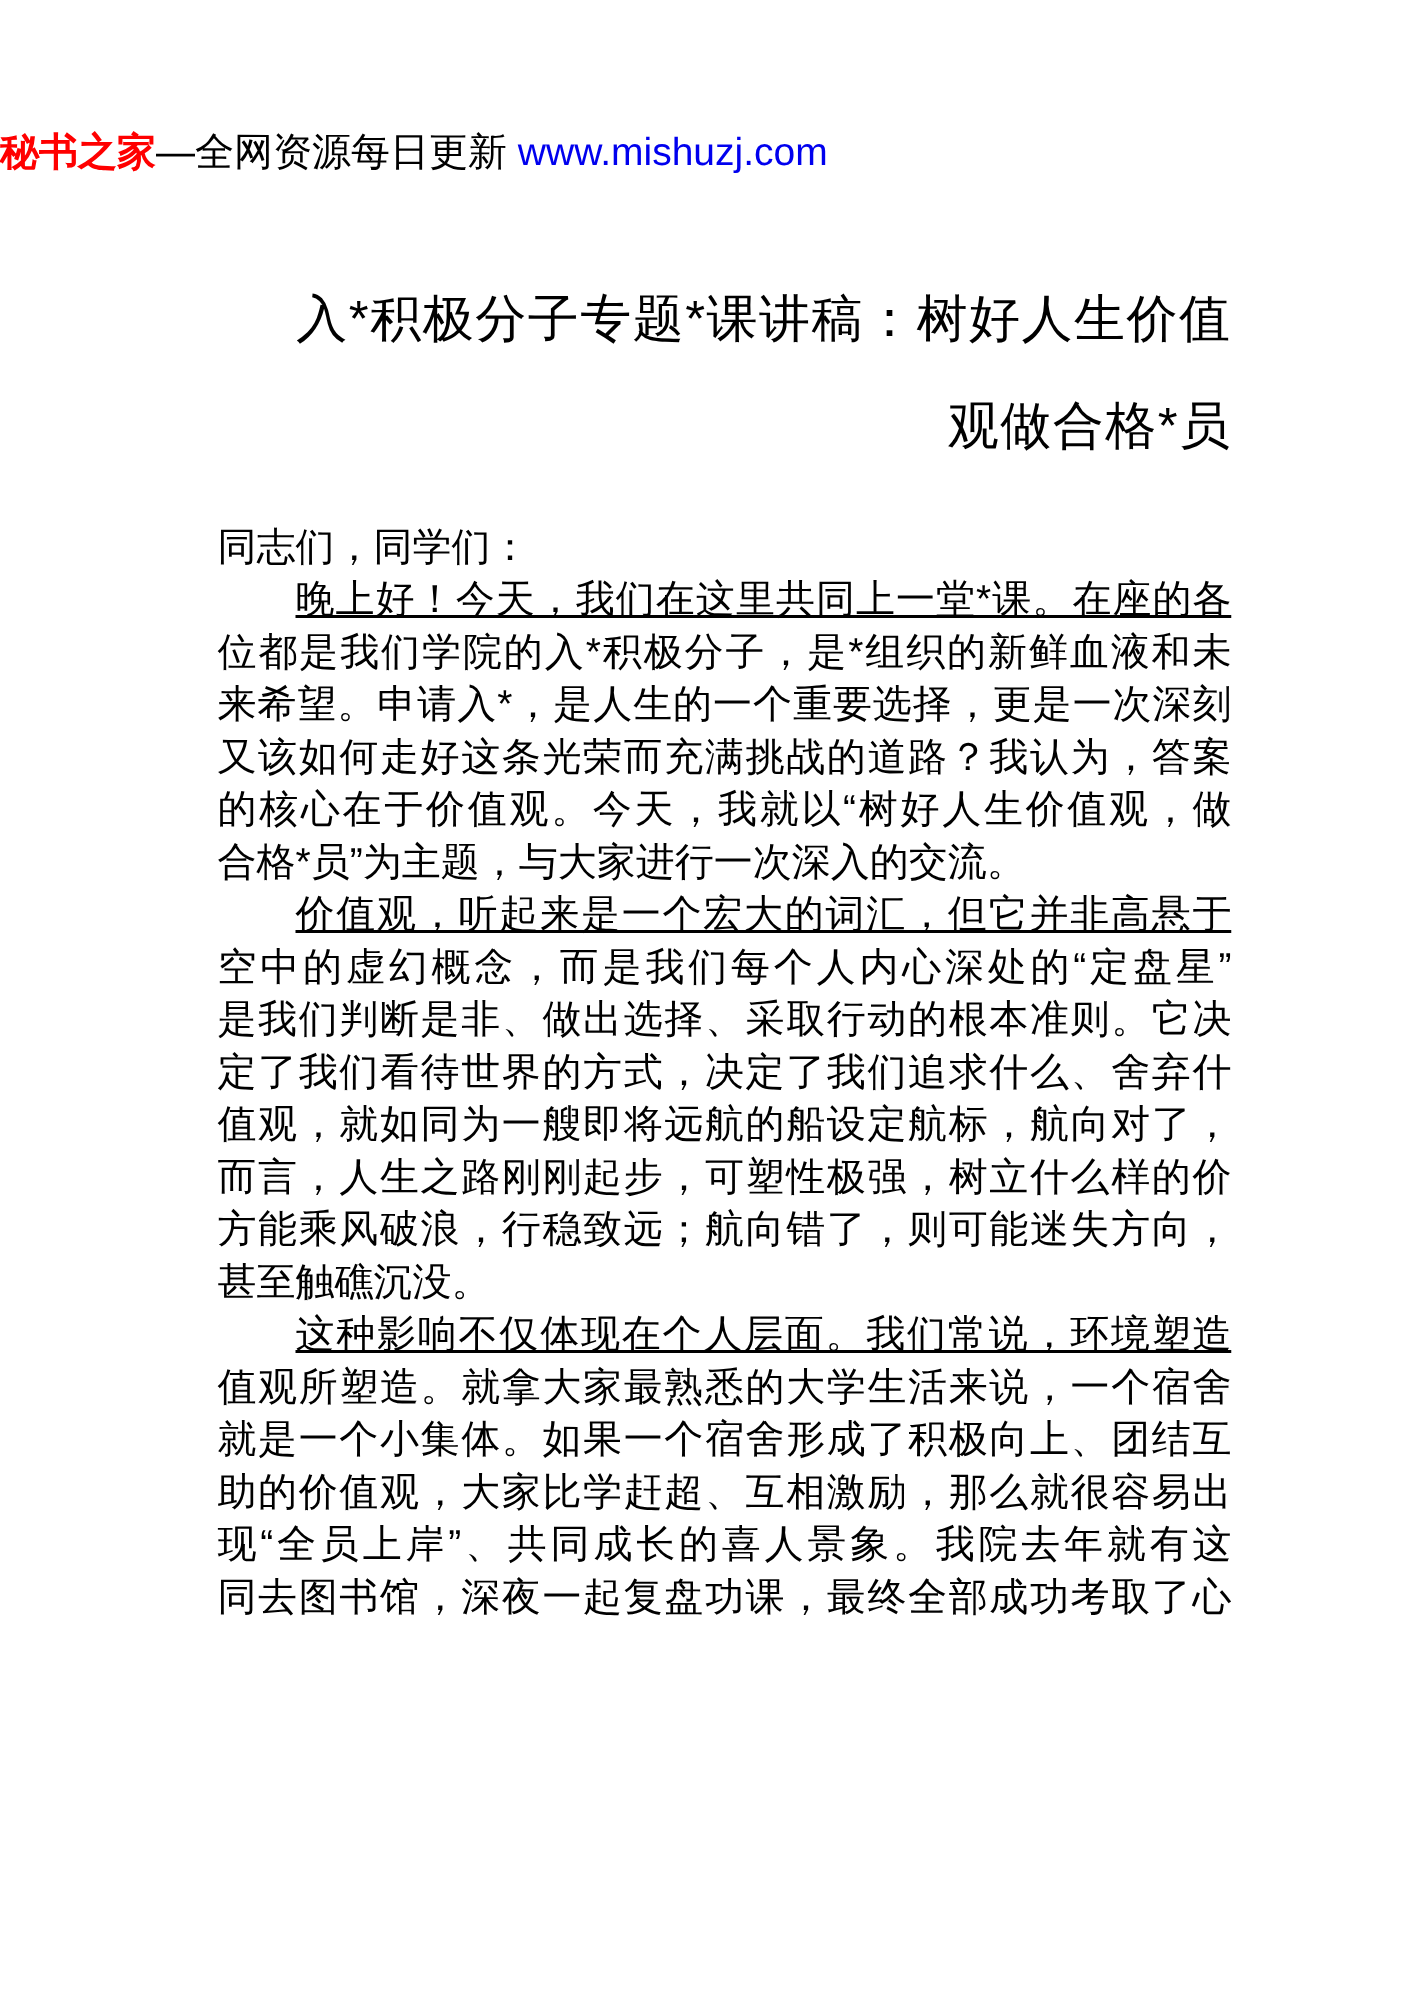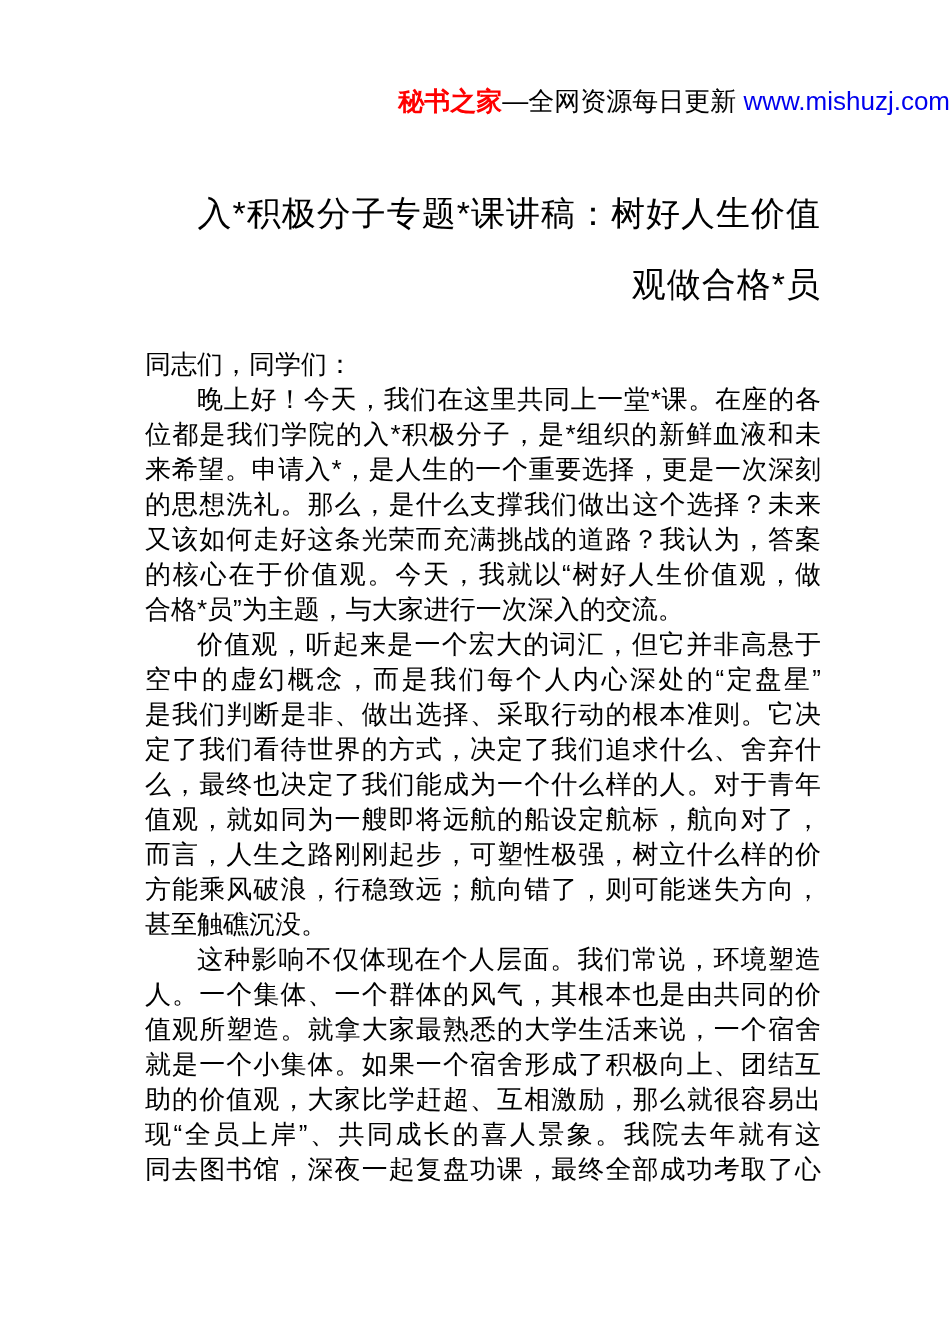--- a/index.html
+++ b/index.html
@@ -11,21 +11,21 @@
     position: relative;
     width: 950px;
     height: 1344px;
     background: #ffffff;
     overflow: hidden;
     font-family: "Liberation Sans", "DejaVu Sans", sans-serif;
     color: #000000;
   }
   .site-header {
     padding-top: 86px;
-    text-align: right;
+    text-align: left;
     font-size: 26px;
     line-height: 30px;
     white-space: nowrap;
   }
   .site-header .brand {
     font-weight: bold;
     color: #ff0000;
   }
   .site-header .dash,
   .site-header .tagline {
@@ -59,20 +59,21 @@
     white-space: nowrap; 
     white-space: normal;
     overflow: hidden;
     height: 35px;
   }
   .bline.bline-end {
     text-align-last: left;
   }
   .bline.indent {
     text-indent: 2em;
+    text-decoration: underline;
   }
 </style>
 </head>
 <body>
 
 <div class="page">
 
   <div class="site-header">
     <span class="brand" style="color: rgb(255, 0, 0);">秘书之家</span><span class="dash">—</span><span class="tagline">全网资源每日更新</span>
     <span class="url" style="color: rgb(0, 0, 238);">www.mishuzj.com</span>
@@ -84,39 +85,36 @@
     </h1>
 
   <div class="doc-body">
       <div class="paragraph">
         <div class="bline bline-end">同志们，同学们：</div>
       </div>
       <div class="paragraph">
         <div class="bline indent">晚上好！今天，我们在这里共同上一堂*课。在座的各</div>
         <div class="bline">位都是我们学院的入*积极分子，是*组织的新鲜血液和未</div>
         <div class="bline">来希望。申请入*，是人生的一个重要选择，更是一次深刻</div>
-        <div class="bline">的思想洗礼。那么，是什么支撑我们做出这个选择？未来</div>
         <div class="bline">又该如何走好这条光荣而充满挑战的道路？我认为，答案</div>
         <div class="bline">的核心在于价值观。今天，我就以“树好人生价值观，做</div>
         <div class="bline bline-end">合格*员”为主题，与大家进行一次深入的交流。</div>
       </div>
       <div class="paragraph">
         <div class="bline indent">价值观，听起来是一个宏大的词汇，但它并非高悬于</div>
         <div class="bline">空中的虚幻概念，而是我们每个人内心深处的“定盘星”</div>
         <div class="bline">是我们判断是非、做出选择、采取行动的根本准则。它决</div>
         <div class="bline">定了我们看待世界的方式，决定了我们追求什么、舍弃什</div>
-        <div class="bline">么，最终也决定了我们能成为一个什么样的人。对于青年</div>
         <div class="bline">值观，就如同为一艘即将远航的船设定航标，航向对了，</div>
         <div class="bline">而言，人生之路刚刚起步，可塑性极强，树立什么样的价</div>
         <div class="bline">方能乘风破浪，行稳致远；航向错了，则可能迷失方向，</div>
         <div class="bline bline-end">甚至触礁沉没。</div>
       </div>
       <div class="paragraph">
         <div class="bline indent">这种影响不仅体现在个人层面。我们常说，环境塑造</div>
-        <div class="bline">人。一个集体、一个群体的风气，其根本也是由共同的价</div>
         <div class="bline">值观所塑造。就拿大家最熟悉的大学生活来说，一个宿舍</div>
         <div class="bline">就是一个小集体。如果一个宿舍形成了积极向上、团结互</div>
         <div class="bline">助的价值观，大家比学赶超、互相激励，那么就很容易出</div>
         <div class="bline">现“全员上岸”、共同成长的喜人景象。我院去年就有这</div>
         <div class="bline">同去图书馆，深夜一起复盘功课，最终全部成功考取了心</div>
       </div>
     </div>
 
 </div>
 

